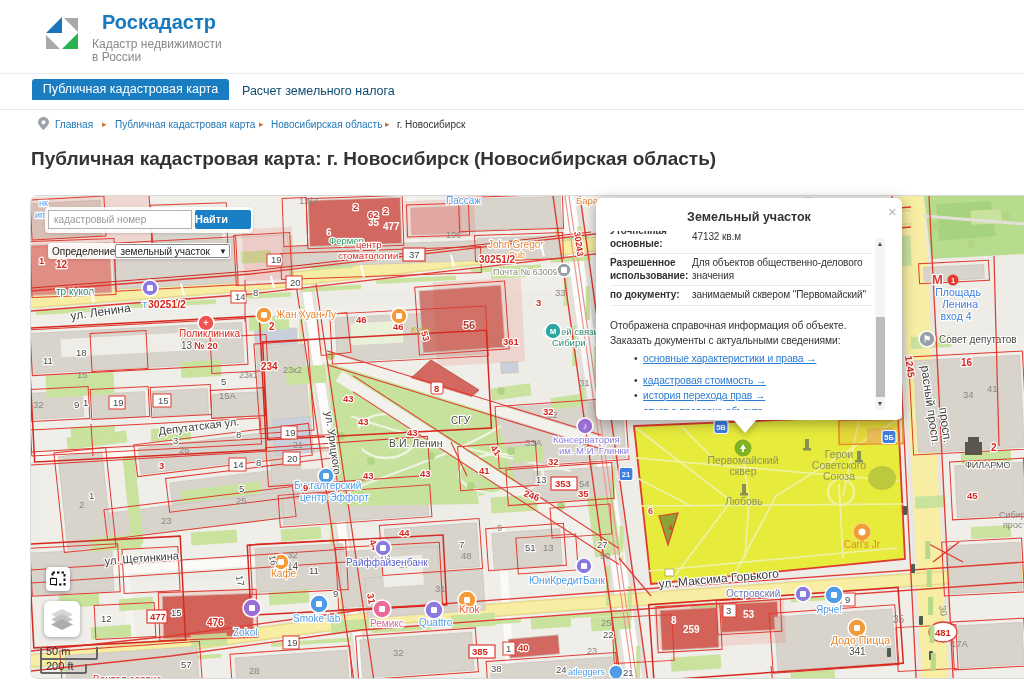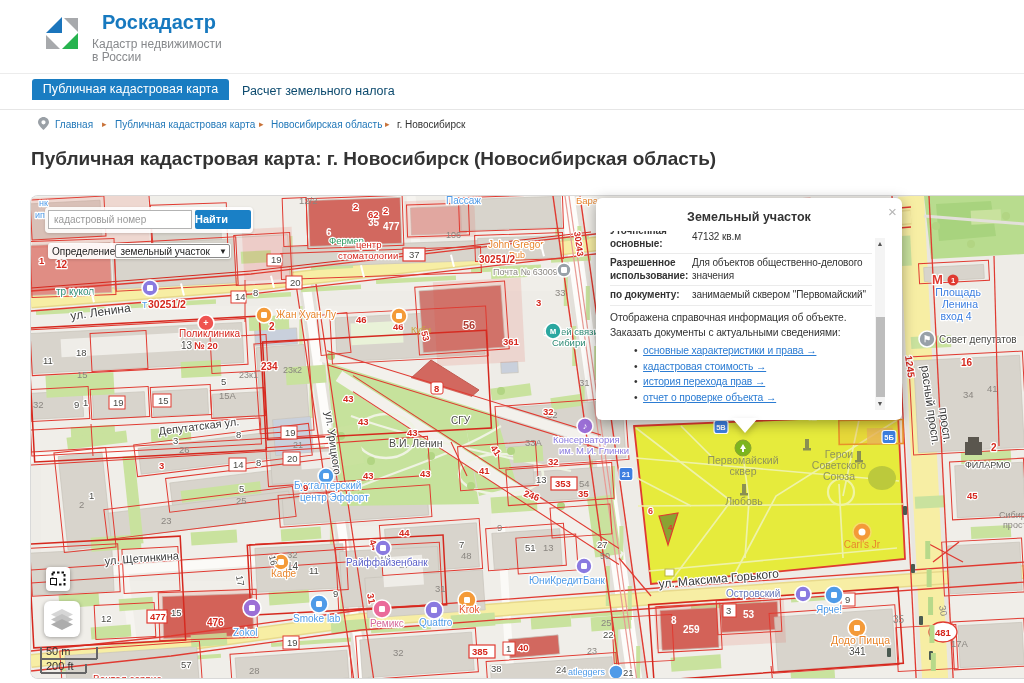--- a/index.html
+++ b/index.html
@@ -677,23 +677,23 @@
   <tr style="border-bottom:1px solid #ebebeb">
             <td style="font-weight:bold;padding:3px 0">Разрешенное использование:</td>
             <td style="padding:3px 0 3px 2px;vertical-align:top">Для объектов общественно-делового значения</td>
           </tr>
   <tr style="border-bottom:1px solid #ebebeb">
             <td style="font-weight:bold;padding:3px 0">по документу:</td>
             <td style="padding:3px 0 3px 2px;white-space:nowrap">занимаемый сквером "Первомайский"</td>
           </tr>
   </tbody>
       </table>
-  <div style="margin-top:4px;line-height:15.5px;font-size:10.3px">Отображена справочная информация об объекте. Заказать документы с актуальными сведениями:</div>
+  <div style="margin-top:12px;line-height:15.5px;font-size:10.3px">Отображена справочная информация об объекте. Заказать документы с актуальными сведениями:</div>
   <div style="margin-top:4px">
-    <div style="margin:0 0 5px 24px;white-space:nowrap"><span style="color:#333">•&nbsp;&nbsp;</span><a style="color:#2b7cd3;text-decoration:underline">основные характеристики и права →</a></div>
+    <div style="margin:0 0 11px 24px;white-space:nowrap"><span style="color:#333">•&nbsp;&nbsp;</span><a style="color:#2b7cd3;text-decoration:underline">основные характеристики и права →</a></div>
     <div style="margin:0 0 4.5px 24px;white-space:nowrap"><span style="color:#333">•&nbsp;&nbsp;</span><a style="color:#2b7cd3;text-decoration:underline">кадастровая стоимость →</a></div>
     <div style="margin:0 0 4.5px 24px;white-space:nowrap"><span style="color:#333">•&nbsp;&nbsp;</span><a style="color:#2b7cd3;text-decoration:underline">история перехода прав →</a></div>
     <div style="margin:0 0 4.5px 24px;white-space:nowrap"><span style="color:#333">•&nbsp;&nbsp;</span><a style="color:#2b7cd3;text-decoration:underline">отчет о проверке объекта →</a></div>
   </div>
   </div>
 </div>
 <div class="abs" style="left:875px;top:238px;width:10px;height:172px;background:#f4f4f4"></div>
 <div class="abs" style="left:875px;top:238px;width:10px;height:12px;background:#f4f4f4;color:#555;font-size:7px;text-align:center;line-height:12px">▲</div>
 <div class="abs" style="left:875px;top:398px;width:10px;height:12px;background:#f4f4f4;color:#555;font-size:7px;text-align:center;line-height:12px">▼</div>
 <div class="abs" style="left:875.5px;top:317px;width:9px;height:80px;background:#bdbdbd"></div>

